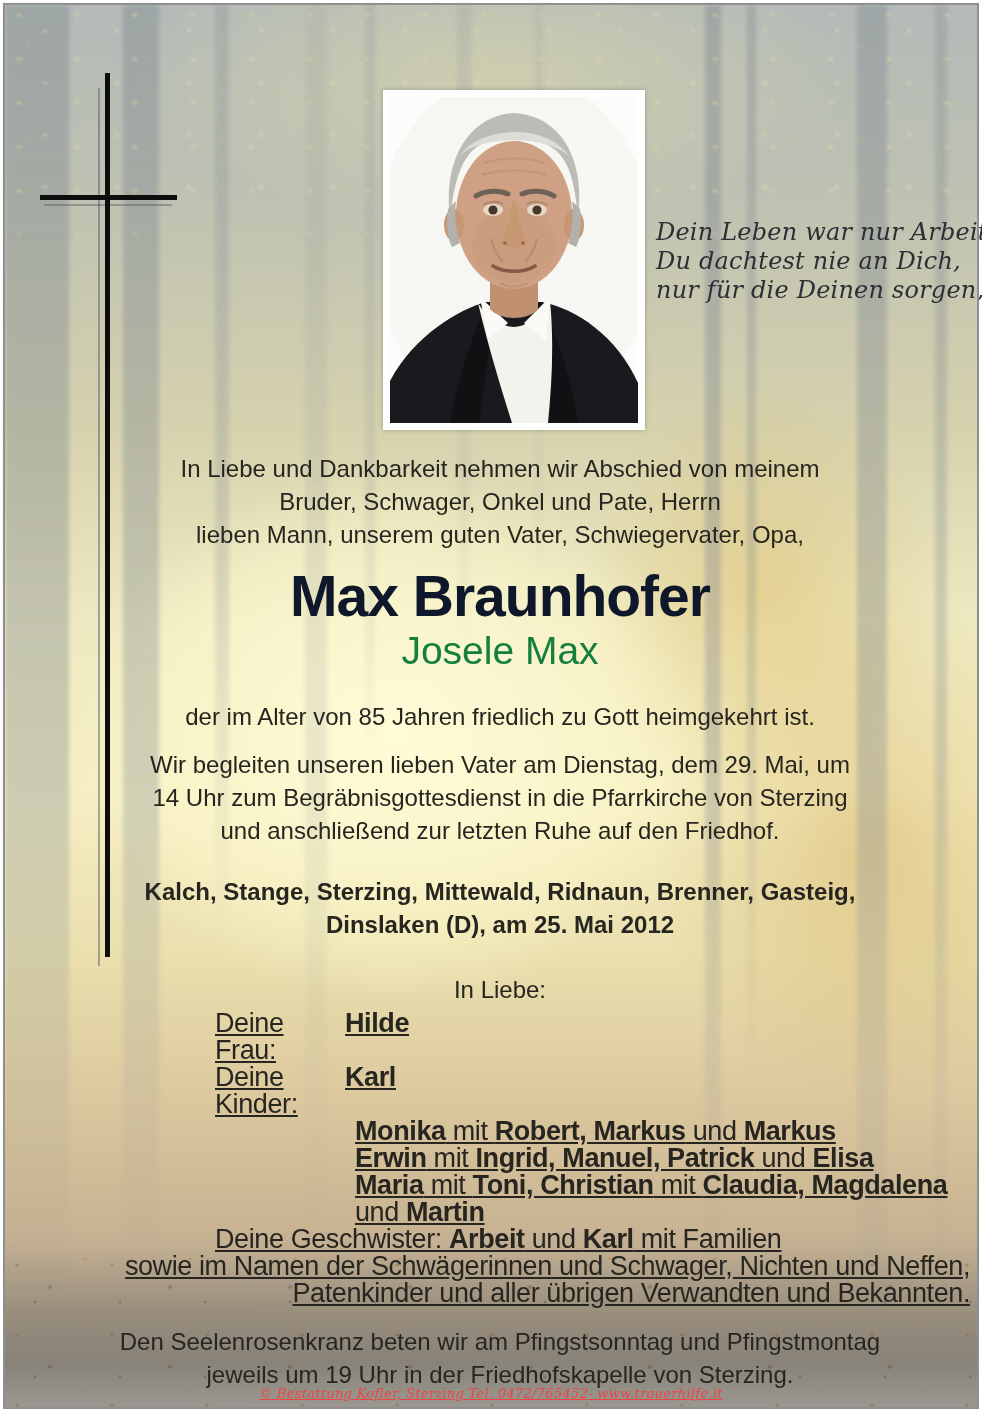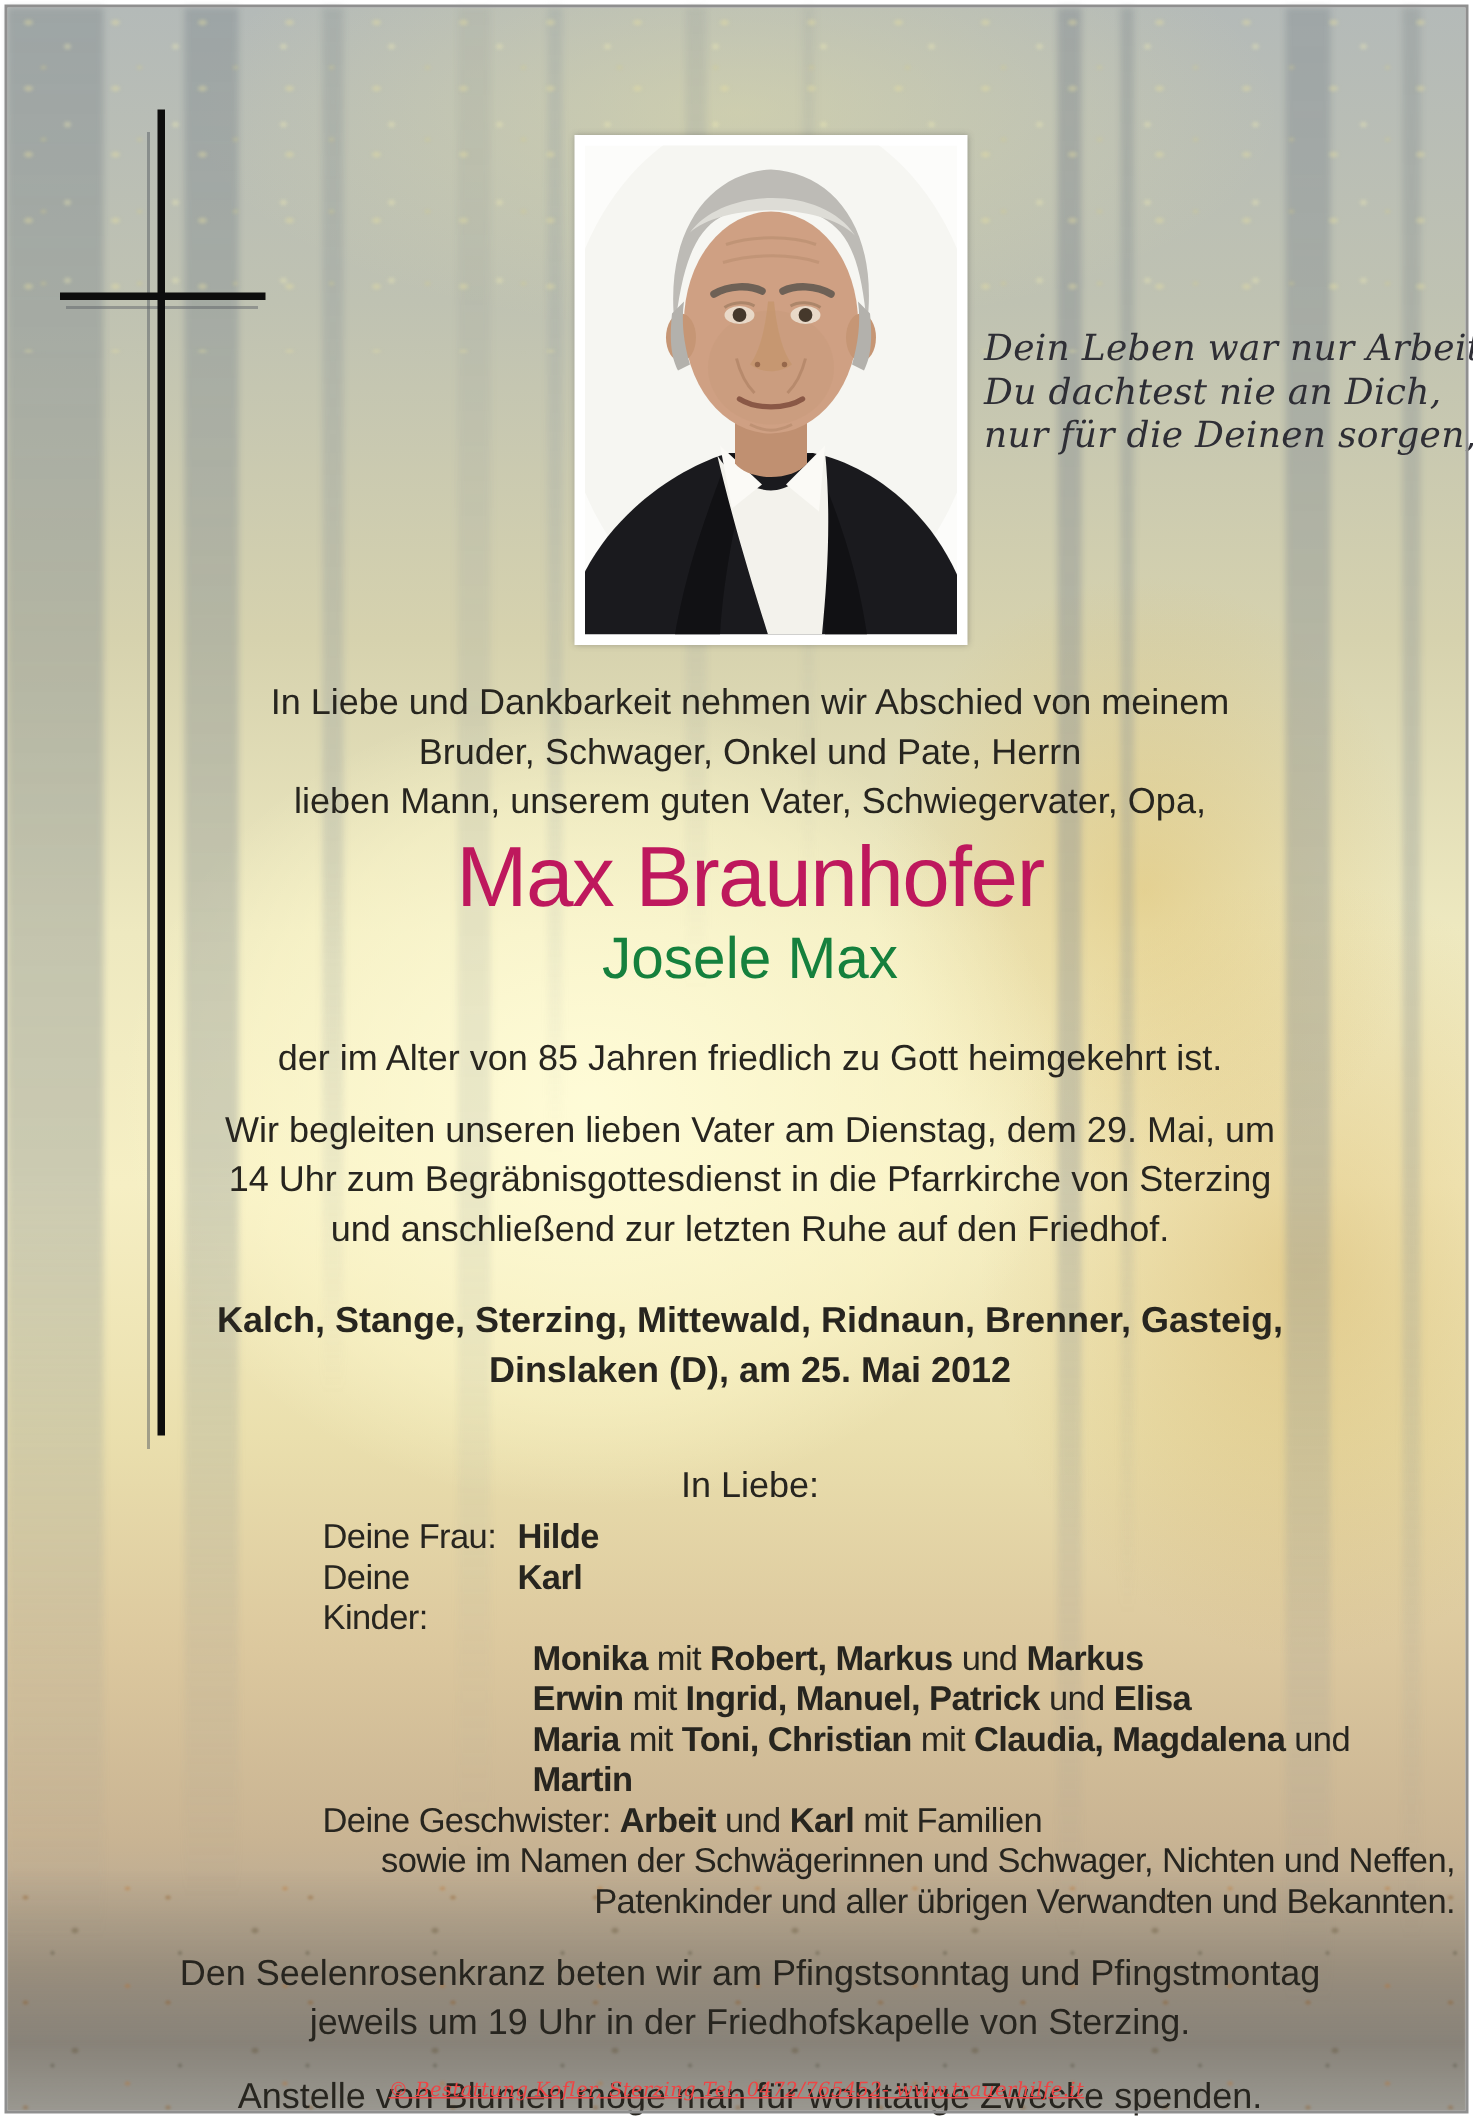--- a/index.html
+++ b/index.html
@@ -75,27 +75,27 @@
     font-family:"DejaVu Serif", serif; font-style:italic;
     font-size:24px; line-height:29px; color:#2e2e35; letter-spacing:0.2px;
   }
   .quote div{white-space:nowrap;}
 
   
   .content{
     position:absolute; left:30px; top:452px; width:940px;
     text-align:center; font-size:24px; line-height:33px; color:#27251f;
   }
-  .name{font-size:57px; font-weight:400; line-height:64px; margin-top:2px; letter-spacing:-1px; color:#be185d;}
+  .name{font-size:57px; font-weight:700; line-height:64px; margin-top:13px; letter-spacing:-1px; color:#0f172a;}
   .nickname{font-size:39px; line-height:46px; color:#15803d;}
   .ageline{margin-top:26px;}
   .funeral{margin-top:15px;}
   .places{margin-top:28px; font-weight:700;}
-  .inliebe{margin-top:44px;}
-  .family{margin-top:4px; text-align:left; font-size:23px; line-height:27px; letter-spacing:-0.4px;}
+  .inliebe{margin-top:32px;}
+  .family{margin-top:4px; text-align:left; font-size:27px; line-height:27px; letter-spacing:-0.4px;text-decoration:underline;}
   .frow{display:flex;}
   .frow .flabel{flex:none; width:130px; margin-left:185px;}
   .frow .fval{flex:1;}
   .frow.cont{padding-left:325px; display:block;}
   .frow.sib{padding-left:185px; display:block;}
   .fcenter{text-align:right; padding:0;}
   .rosary{margin-top:18px;}
   .flowers{margin-top:16px;}
   b,.b{font-weight:700;}
 

